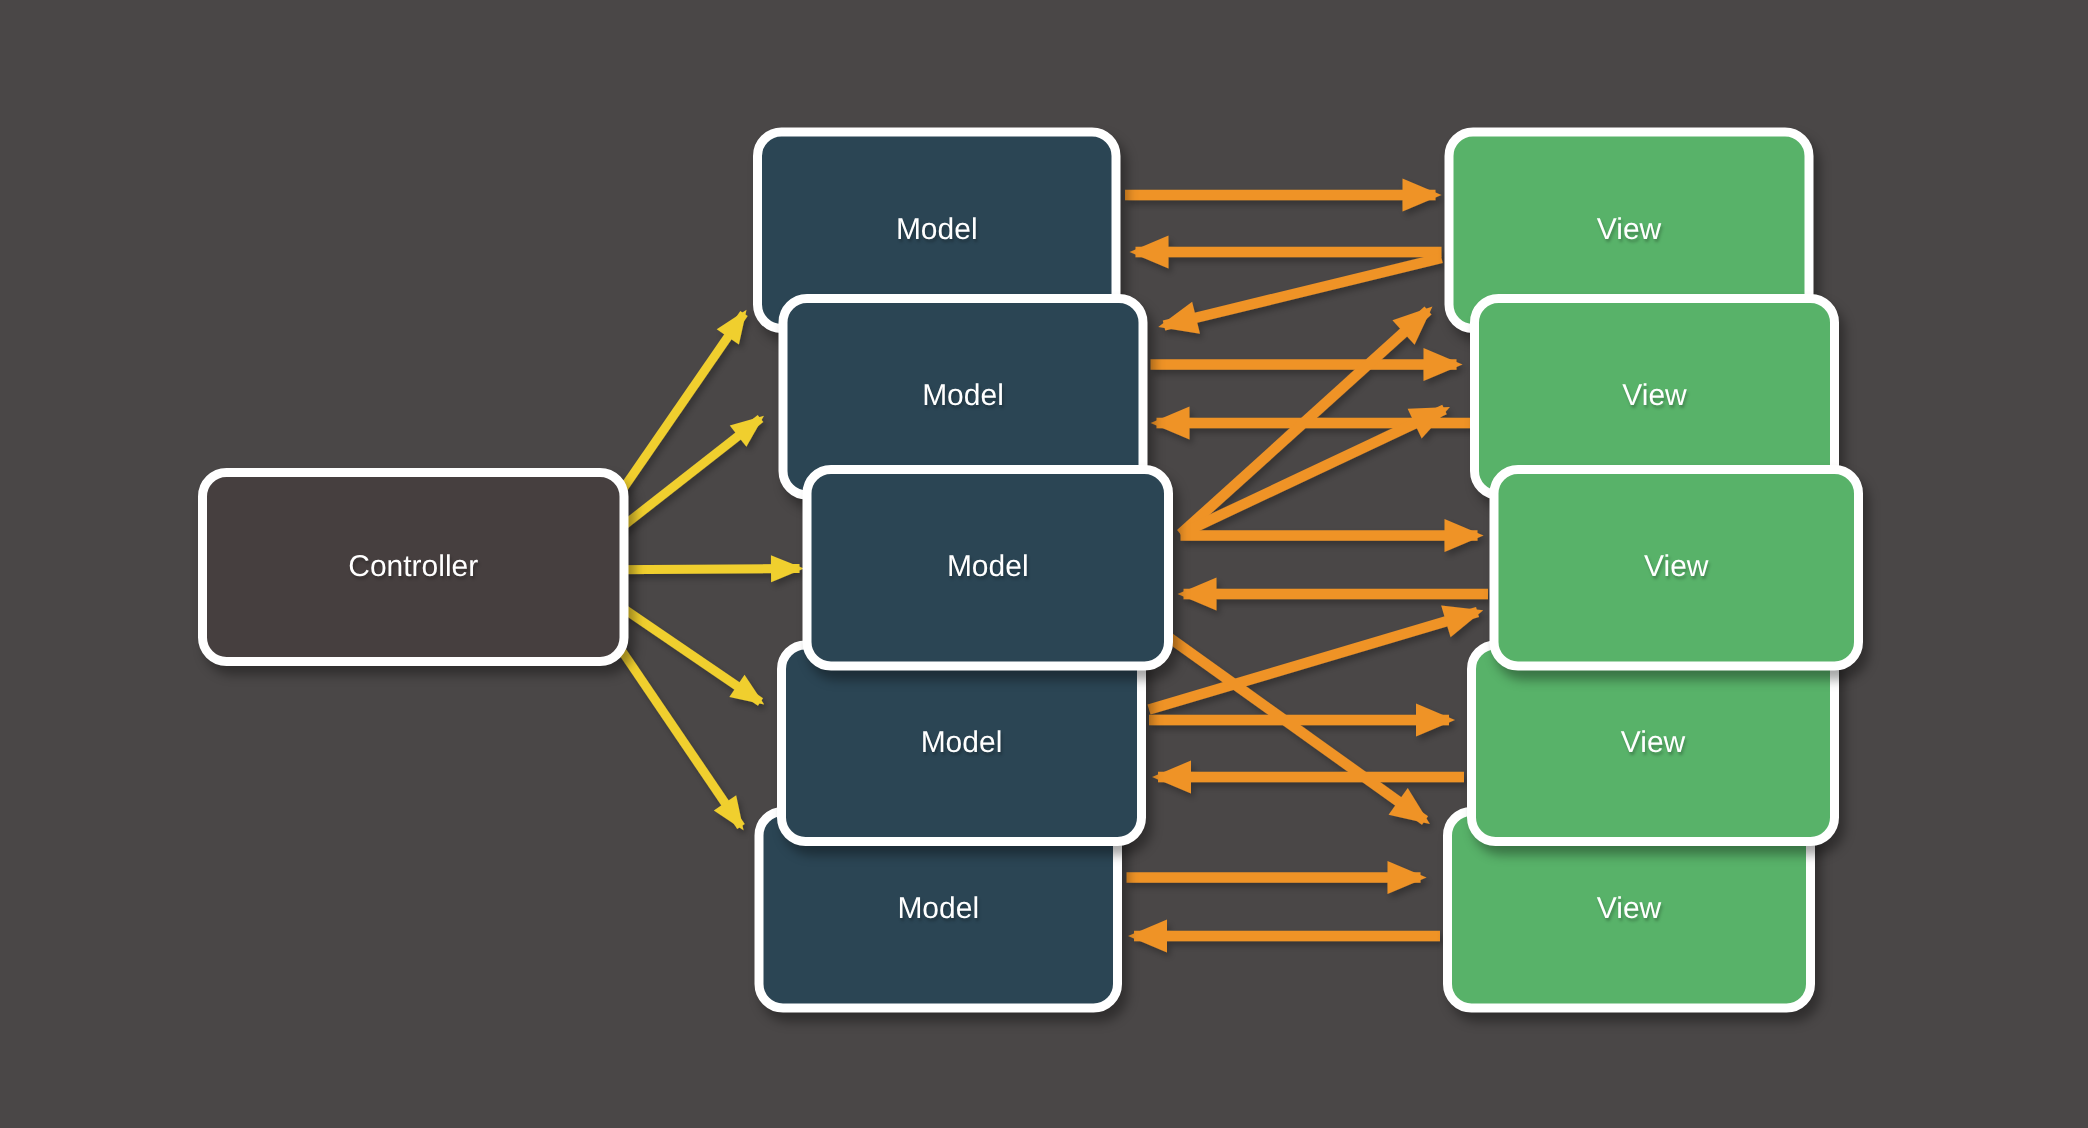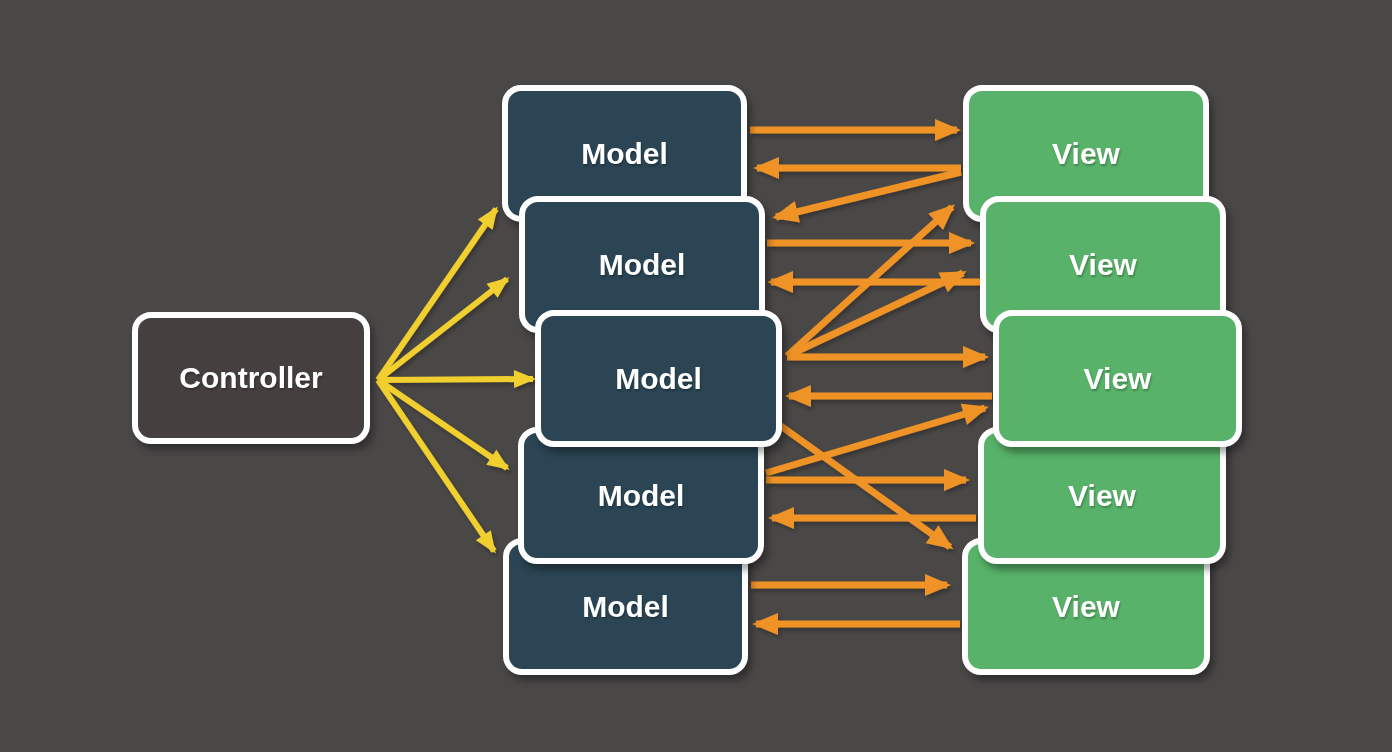--- a/index.html
+++ b/index.html
@@ -18,22 +18,22 @@
   .node{
     position:absolute;
     box-sizing:border-box;
     border:6px solid #fff;
     border-radius:19px;
     display:flex;align-items:center;justify-content:center;
     box-shadow:4px 6px 7px rgba(0,0,0,0.35);
   }
   .node .label{
     color:#fff;
-    font-size:30px;
-    font-weight:700;
+    font-size:20px;
+    font-weight:400;
     text-shadow:1px 2px 2px rgba(0,0,0,0.25);
     user-select:none;
   }
   .edge{
     stroke-linecap:butt;
   }
   marker{overflow:visible;}
 </style>
 </head>
 <body style="background: rgb(74, 71, 71);">
@@ -72,21 +72,21 @@
         <line x1="766" y1="473" x2="985" y2="408" class="edge" marker-end="url(#head-orange)"></line>
         <line x1="778" y1="424" x2="950" y2="547" class="edge" marker-end="url(#head-orange)"></line>
         <line x1="766" y1="480" x2="966" y2="480" class="edge" marker-end="url(#head-orange)"></line>
         <line x1="976" y1="518" x2="772" y2="518" class="edge" marker-end="url(#head-orange)"></line>
         <line x1="751" y1="585" x2="947" y2="585" class="edge" marker-end="url(#head-orange)"></line>
         <line x1="960" y1="624" x2="756" y2="624" class="edge" marker-end="url(#head-orange)"></line>
       </g>
   </svg>
 
   <div id="nodes-layer">
-      <div class="node controller" style="left: 132px; top: 312px; width: 238px; height: 132px; z-index: 4; background: rgb(70, 63, 63); border-color: rgb(255, 255, 255);">
+      <div class="node controller" style="left: 132px; top: 312px; width: 287px; height: 132px; z-index: 4; background: rgb(70, 63, 63); border-color: rgb(255, 255, 255);">
         <span class="label" style="color: rgb(255, 255, 255);">Controller</span>
       </div>
       <div class="node model" style="left: 502px; top: 85px; width: 245px; height: 137px; z-index: 2; background: rgb(43, 69, 84); border-color: rgb(255, 255, 255);">
         <span class="label" style="color: rgb(255, 255, 255);">Model</span>
       </div>
       <div class="node model" style="left: 519px; top: 196px; width: 246px; height: 137px; z-index: 3; background: rgb(43, 69, 84); border-color: rgb(255, 255, 255);">
         <span class="label" style="color: rgb(255, 255, 255);">Model</span>
       </div>
       <div class="node model" style="left: 535px; top: 310px; width: 247px; height: 137px; z-index: 4; background: rgb(43, 69, 84); border-color: rgb(255, 255, 255);">
         <span class="label" style="color: rgb(255, 255, 255);">Model</span>

